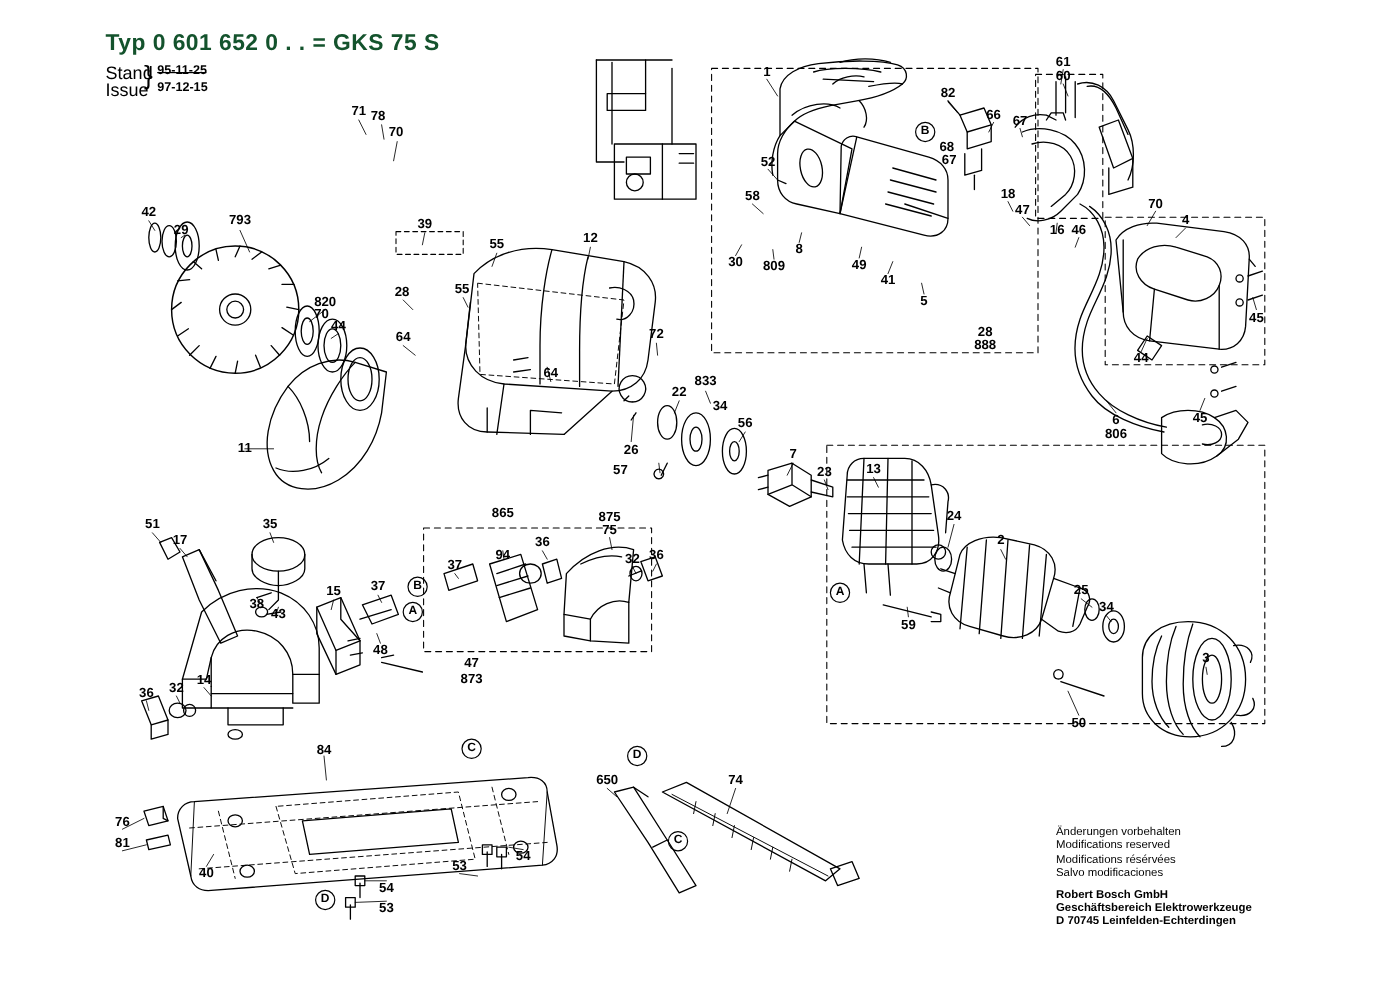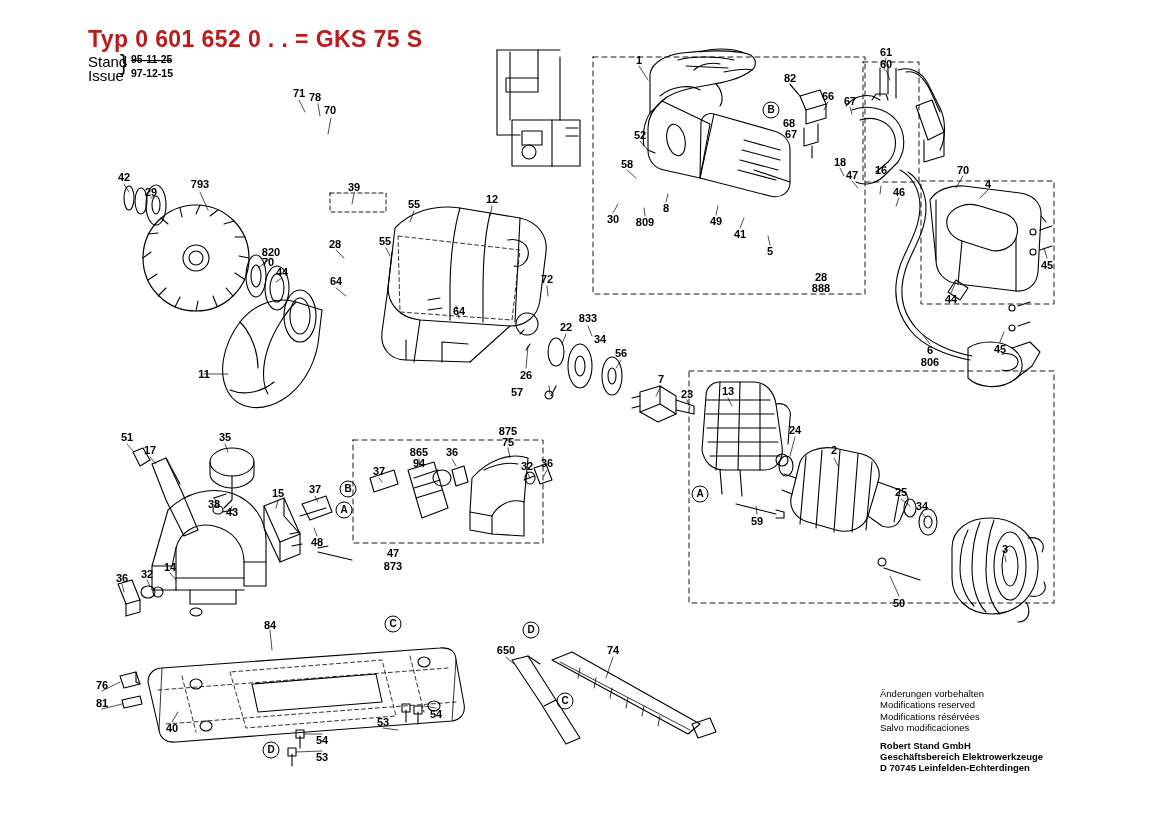--- a/index.html
+++ b/index.html
@@ -14,24 +14,24 @@
     position: relative;
     width: 1157px;
     height: 818px;
     background: #ffffff;
     overflow: hidden;
   }
   .hdr-title {
     position: absolute;
     left: 88px;
     top: 26px;
-    font-size: 23px;
+    font-size: 19px;
     font-weight: bold;
     letter-spacing: 0.4px;
-    color: #b91c1c;
+    color: #14532d;
     white-space: nowrap;
   }
   .hdr-sub {
     position: absolute;
     font-size: 15px;
     color: #000;
     white-space: nowrap;
   }
   .hdr-sub.l1 { left: 88px; top: 53px; }
   .hdr-sub.l2 { left: 88px; top: 67px; }
@@ -490,21 +490,21 @@
     <div class="lbl" style="left:828px;top:96px">66</div>
     <div class="lbl" style="left:850px;top:101px">67</div>
     <div class="lbl" style="left:886px;top:52px">61</div>
     <div class="lbl" style="left:886px;top:64px">60</div>
     <div class="lbl" style="left:789px;top:123px">68</div>
     <div class="lbl" style="left:791px;top:134px">67</div>
     <div class="lbl" style="left:640px;top:135px">52</div>
     <div class="lbl" style="left:627px;top:164px">58</div>
     <div class="lbl" style="left:840px;top:162px">18</div>
     <div class="lbl" style="left:852px;top:175px">47</div>
-    <div class="lbl" style="left:881px;top:170px">16</div>
+    <div class="lbl" style="left:881px;top:192px">16</div>
     <div class="lbl" style="left:899px;top:192px">46</div>
     <div class="lbl" style="left:963px;top:170px">70</div>
     <div class="lbl" style="left:988px;top:184px">4</div>
     <div class="lbl" style="left:613px;top:219px">30</div>
     <div class="lbl" style="left:645px;top:222px">809</div>
     <div class="lbl" style="left:666px;top:208px">8</div>
     <div class="lbl" style="left:716px;top:221px">49</div>
     <div class="lbl" style="left:740px;top:234px">41</div>
     <div class="lbl" style="left:770px;top:251px">5</div>
     <div class="lbl" style="left:821px;top:288px">888</div>
@@ -515,21 +515,21 @@
     <div class="lbl" style="left:930px;top:350px">6</div>
     <div class="lbl" style="left:930px;top:362px">806</div>
     <div class="lbl" style="left:127px;top:437px">51</div>
     <div class="lbl" style="left:150px;top:450px">17</div>
     <div class="lbl" style="left:225px;top:437px">35</div>
     <div class="lbl" style="left:214px;top:504px">38</div>
     <div class="lbl" style="left:232px;top:512px">43</div>
     <div class="lbl" style="left:278px;top:493px">15</div>
     <div class="lbl" style="left:315px;top:489px">37</div>
     <div class="lbl" style="left:379px;top:471px">37</div>
-    <div class="lbl" style="left:419px;top:452px">865</div>
+    <div class="lbl" style="left:419px;top:428px">865</div>
     <div class="lbl" style="left:419px;top:463px">94</div>
     <div class="lbl" style="left:452px;top:452px">36</div>
     <div class="lbl" style="left:508px;top:431px">875</div>
     <div class="lbl" style="left:508px;top:442px">75</div>
     <div class="lbl" style="left:527px;top:466px">32</div>
     <div class="lbl" style="left:547px;top:463px">36</div>
     <div class="lbl" style="left:317px;top:542px">48</div>
     <div class="lbl" style="left:393px;top:553px">47</div>
     <div class="lbl" style="left:393px;top:566px">873</div>
     <div class="lbl" style="left:122px;top:578px">36</div>
@@ -554,18 +554,18 @@
     <div class="lbl circ" style="left:531px;top:630px">D</div>
     <div class="lbl circ" style="left:271px;top:750px">D</div>
   </div>
 
   <div class="footer">
     <div>Änderungen vorbehalten</div>
     <div>Modifications reserved</div>
     <div>Modifications résérvées</div>
     <div>Salvo modificaciones</div>
     <div style="height:6px"></div>
-    <div class="b">Robert Stand GmbH</div>
+    <div class="b">Robert Bosch GmbH</div>
     <div class="b">Geschäftsbereich Elektrowerkzeuge</div>
     <div class="b">D 70745 Leinfelden-Echterdingen</div>
   </div>
 
 </div>
 
 </body></html>

